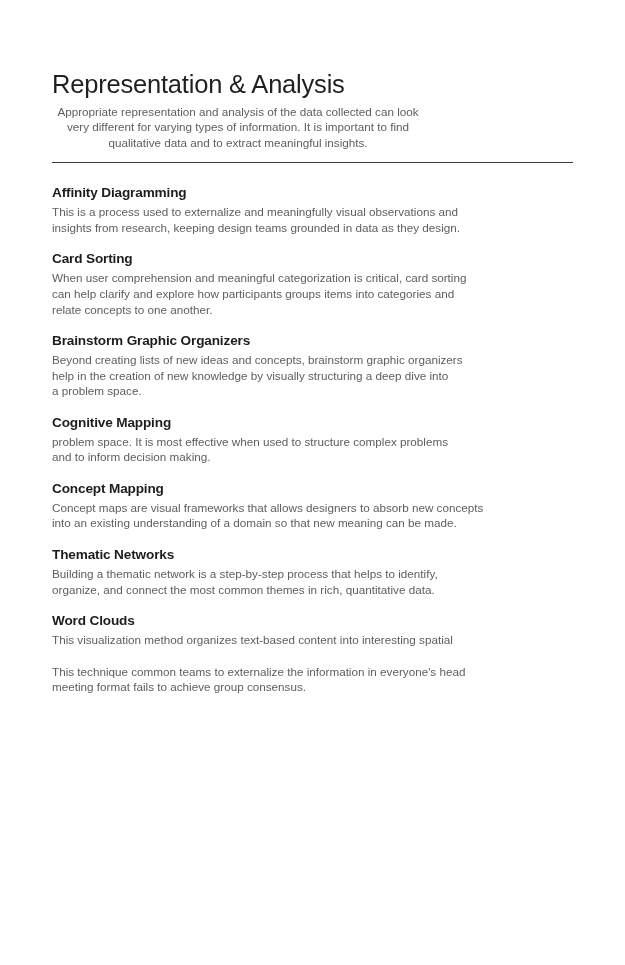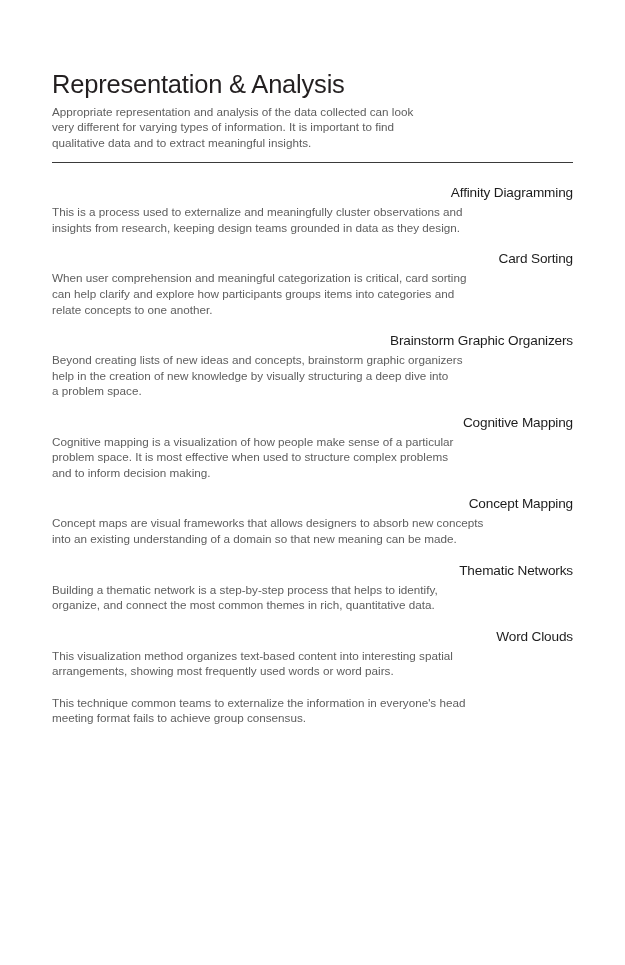--- a/index.html
+++ b/index.html
@@ -32,44 +32,44 @@
     margin: 0 0 6px 0;
     white-space: nowrap;
   }
   .intro {
     font-size: 11.7px;
     font-weight: 400;
     color: #5e5e5e;
     line-height: 1.32;
     max-width: 372px;
     margin: 0;
+    text-align: center;
   }
   .intro-line { display: block; }
   .divider {
     margin: 12px 0 0 0;
     width: 521px;
     height: 1px;
     background: #3a3a3a;
     border: 0;
   }
   .sections {
     margin-top: 22px;
   }
   .section {
     margin-bottom: 16px;
   }
   .section:last-child { margin-bottom: 0; }
   .section-title {
     font-size: 13.6px;
-    font-weight: 400;
+    font-weight: 700;
     color: #1d1d1d;
     line-height: 1.25;
     margin: 0 0 2px 0;
     letter-spacing: -0.15px;
-    text-align: right;
   }
   .section-body {
     font-size: 11.7px;
     font-weight: 400;
     color: #5e5e5e;
     line-height: 1.33;
     margin: 0;
     max-width: 440px;
   }
   .section-body.wide { max-width: 442px; }
@@ -88,21 +88,21 @@
       <span class="intro-line">qualitative data and to extract meaningful insights.</span>
     </p>
     <hr class="divider">
   </div>
 
   <div class="sections">
 
     <div class="section">
       <h2 class="section-title">Affinity Diagramming</h2>
       <p class="section-body">
-        <span class="line">This is a process used to externalize and meaningfully cluster observations and</span>
+        <span class="line">This is a process used to externalize and meaningfully visual observations and</span>
         <span class="line">insights from research, keeping design teams grounded in data as they design.</span>
       </p>
     </div>
 
     <div class="section">
       <h2 class="section-title">Card Sorting</h2>
       <p class="section-body">
         <span class="line">When user comprehension and meaningful categorization is critical, card sorting</span>
         <span class="line">can help clarify and explore how participants groups items into categories and</span>
         <span class="line">relate concepts to one another.</span>
@@ -114,21 +114,20 @@
       <p class="section-body">
         <span class="line">Beyond creating lists of new ideas and concepts, brainstorm graphic organizers</span>
         <span class="line">help in the creation of new knowledge by visually structuring a deep dive into</span>
         <span class="line">a problem space.</span>
       </p>
     </div>
 
     <div class="section">
       <h2 class="section-title">Cognitive Mapping</h2>
       <p class="section-body">
-        <span class="line">Cognitive mapping is a visualization of how people make sense of a particular</span>
         <span class="line">problem space. It is most effective when used to structure complex problems</span>
         <span class="line">and to inform decision making.</span>
       </p>
     </div>
 
     <div class="section">
       <h2 class="section-title">Concept Mapping</h2>
       <p class="section-body wide">
         <span class="line">Concept maps are visual frameworks that allows designers to absorb new concepts</span>
         <span class="line">into an existing understanding of a domain so that new meaning can be made.</span>
@@ -140,21 +139,20 @@
       <p class="section-body">
         <span class="line">Building a thematic network is a step-by-step process that helps to identify,</span>
         <span class="line">organize, and connect the most common themes in rich, quantitative data.</span>
       </p>
     </div>
 
     <div class="section">
       <h2 class="section-title">Word Clouds</h2>
       <p class="section-body">
         <span class="line">This visualization method organizes text-based content into interesting spatial</span>
-        <span class="line">arrangements, showing most frequently used words or word pairs.</span>
       </p>
     </div>
 
     <div class="section">
       <p class="section-body">
         <span class="line">This technique common teams to externalize the information in everyone's head</span>
         <span class="line">meeting format fails to achieve group consensus.</span>
       </p>
     </div>
 

